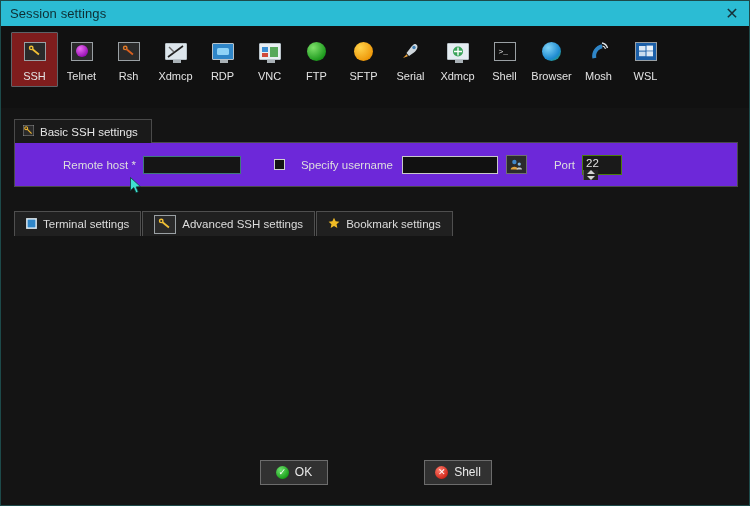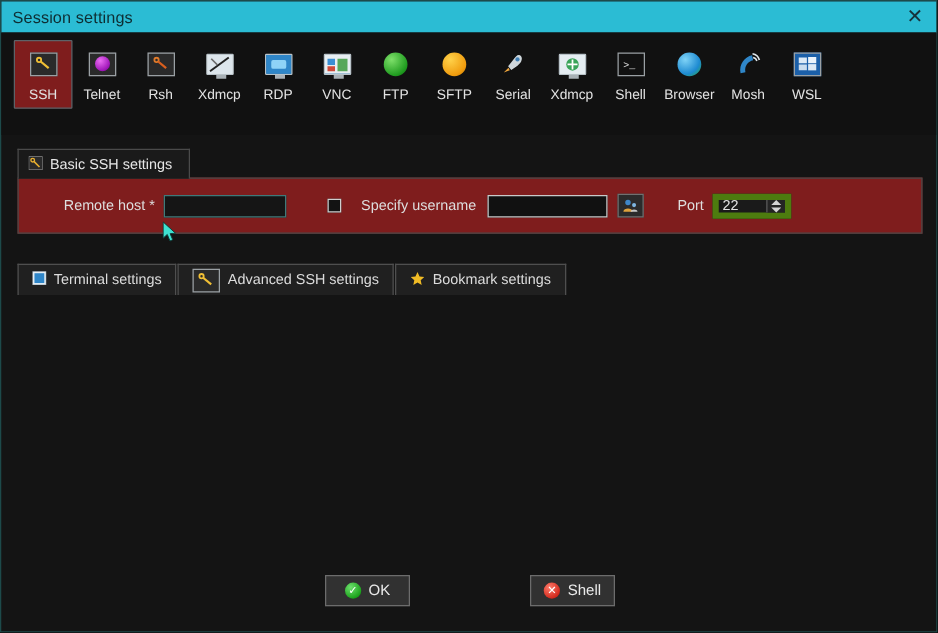--- a/index.html
+++ b/index.html
@@ -115,24 +115,24 @@
     background: #1a1a1a;
     border: 1px solid #4a4a4a;
     border-bottom: none;
     display: flex; align-items: center; gap: 6px;
     font-size: 11.5px; color: #e6e6e6;
     z-index: 3;
   }
   .gb-body {
     position: absolute; left: 0; top: 23px;
     width: 724px; height: 45px;
-    background: #7f1d1d;
+    background: #6d28d9;
     border: 1px solid #4a4a4a;
     display: flex; align-items: center;
-    padding-left: 36px;
+    padding-left: 48px;
     gap: 0;
   }
   .fld-label { font-size: 11.5px; color: #dedede; white-space: nowrap; }
   .txtinput {
     background: #151515;
     border: 1px solid #3f7a7a;
     height: 18px;
     outline: none;
     color: #dcdcdc;
     font-size: 11px;
@@ -150,23 +150,24 @@
   }
   .userbtn {
     width: 21px; height: 19px;
     background: #2b2b2b;
     border: 1px solid #707070;
     display: flex; align-items: center; justify-content: center;
     cursor: pointer;
   }
   .spin {
     display: flex; align-items: stretch;
-    border: 5px solid #4d7c0f;
+    border: 1px solid #4d7c0f;
     background: #1a1a1a;
     height: 20px;
+    flex-direction: column;
   }
   .spin input {
     width: 38px; border: none; background: transparent;
     color: #e2e2e2; font-size: 11.5px; outline: none;
     padding-left: 3px;
     font-family: "Liberation Sans", sans-serif;
   }
   .spin .arrows {
     width: 15px; border-left: 1px solid #5a5a5a;
     display: flex; flex-direction: column; justify-content: center;

